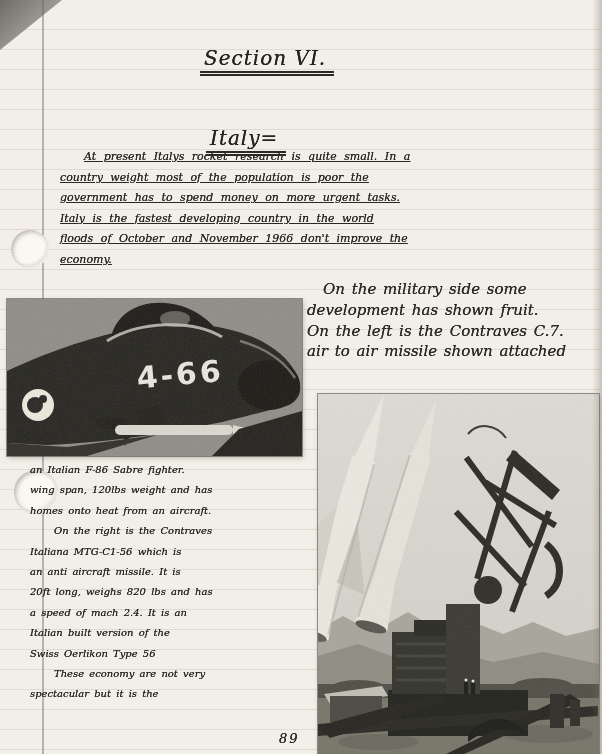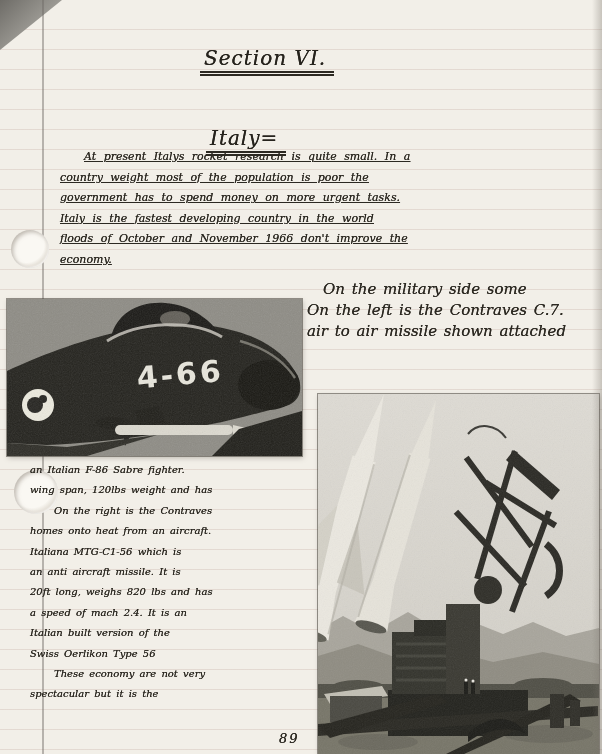--- a/index.html
+++ b/index.html
@@ -61,29 +61,30 @@
     <div class="ln indent">At present Italys rocket research is quite small. In a</div>
     <div class="ln">country weight most of the population is poor the</div>
     <div class="ln">government has to spend money on more urgent tasks.</div>
     <div class="ln">Italy is the fastest developing country in the world</div>
     <div class="ln">floods of October and November 1966 don't improve the</div>
     <div class="ln">economy.</div>
   </div>
 
   <div id="rightcol" class="hw col">
     <div class="ln indent-sm">On the military side some</div>
+    <div class="ln">development has shown fruit.</div>
     <div class="ln">On the left is the Contraves C.7.</div>
     <div class="ln">air to air missile shown attached</div>
   </div>
 
   <div id="leftcol" class="hw col">
     <div class="ln">an Italian F-86 Sabre fighter.</div>
     <div class="ln">wing span, 120lbs weight and has</div>
+    <div class="ln">homes onto heat from an aircraft.</div>
     <div class="ln indent">On the right is the Contraves</div>
-    <div class="ln">homes onto heat from an aircraft.</div>
     <div class="ln">Italiana MTG-C1-56 which is</div>
     <div class="ln">an anti aircraft missile. It is</div>
     <div class="ln">20ft long, weighs 820 lbs and has</div>
     <div class="ln">a speed of mach 2.4. It is an</div>
     <div class="ln">Italian built version of the</div>
     <div class="ln">Swiss Oerlikon Type 56</div>
     <div class="ln indent">These economy are not very</div>
     <div class="ln">spectacular but it is the</div>
   </div>
 

